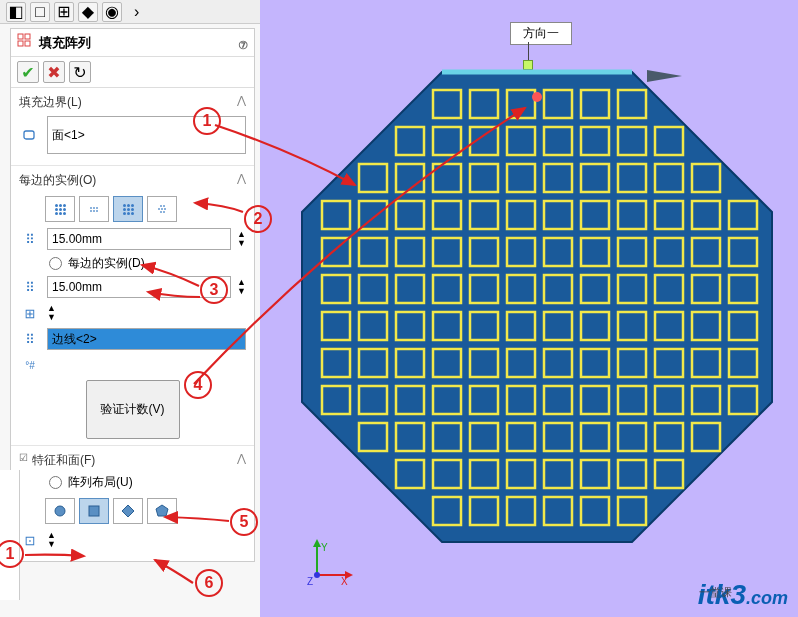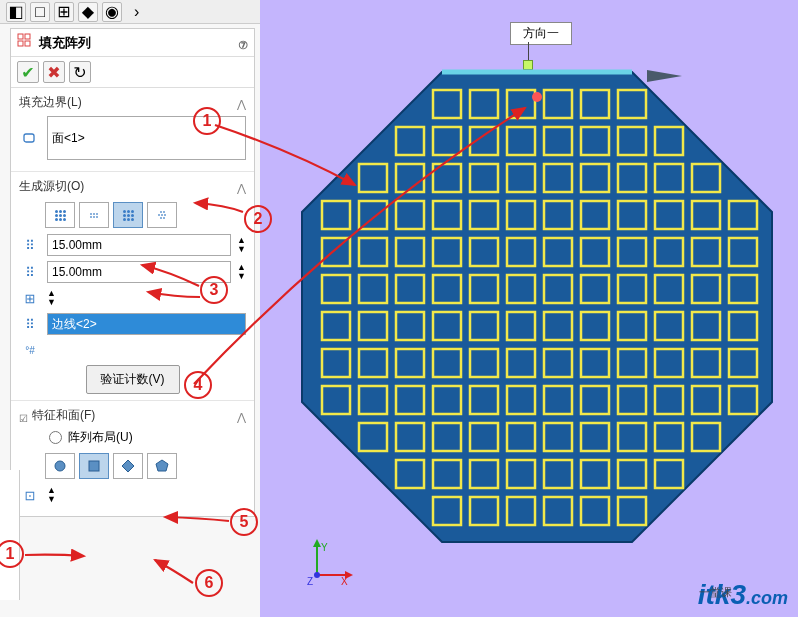--- a/index.html
+++ b/index.html
@@ -9,40 +9,40 @@
 
 .panel { position: absolute; left: 10px; top: 28px; width: 245px; background: #fff; border: 1px solid #ccc; }
 .panel-header { display: flex; align-items: flex-end; padding: 4px 6px; border-bottom: 1px solid #ddd; font-size: 13px; font-weight: bold; }
 .panel-header .icon { margin-right: 6px; }
 .panel-header .expand { margin-left: auto; font-size: 11px; color: #666; }
 
 .accept-bar { display: flex; gap: 4px; padding: 4px 6px; border-bottom: 1px solid #ddd; }
 .accept-bar .abtn { width: 22px; height: 22px; border: 1px solid #aaa; background: #f5f5f5; border-radius: 2px; display: flex; align-items: center; justify-content: center; }
 
 .section { padding: 6px 8px; border-bottom: 1px solid #e5e5e5; }
-.section-head { font-size: 12px; color: #333; margin-bottom: 5px; display: flex; align-items: flex-end; }
+.section-head { font-size: 12px; color: #333; margin-bottom: 5px; display: flex; align-items: flex-start; }
 .section-head .caret { margin-right: 4px; font-size: 10px; color: #666; }
 .section-head .collapse { margin-left: auto; font-size: 11px; color: #888; }
 
 .row { display: flex; align-items: center; margin-bottom: 5px; gap: 6px; }
 .row-icon { width: 22px; height: 20px; display: flex; align-items: center; justify-content: center; color: #3b7dc6; font-size: 13px; }
 .input-box { flex: 1; border: 1px solid #aaa; height: 22px; padding: 0 4px; font-size: 12px; background: #fff; }
-.input-highlight { background: #2e8bd8; color: #ffffff; }
+.input-highlight { background: #2e8bd8; color: #000000; }
 .input-red { background: #f88a7a; color: #333; }
 .radio-row { padding-left: 30px; font-size: 12px; display: flex; align-items: center; gap: 6px; margin-bottom: 4px; }
 .radio-row input { margin: 0; }
 
 .layout-btns { display: flex; gap: 4px; padding: 2px 0 6px 26px; }
 .layout-btn { width: 30px; height: 26px; border: 1px solid #aaa; background: #fff; display: flex; align-items: center; justify-content: center; flex-direction: column; gap: 1px; }
 .layout-btn.sel { background: #bcd5ec; border-color: #5a8fc3; }
 .dots-row { display: flex; gap: 1px; }
 .dot { width: 3px; height: 3px; background: #3b7dc6; border-radius: 50%; }
 .dot.o { border: 1px solid #3b7dc6; background: transparent; width: 2px; height: 2px; }
 
-.verify-btn { display: block; margin: 4px auto 0; padding: 5px 14px; font-size: 12px; border: 1px solid #999; background: #f0f0f0; border-radius: 2px; }
+.verify-btn { display: block; margin: 4px auto 0; padding: 20px 14px; font-size: 12px; border: 1px solid #999; background: #f0f0f0; border-radius: 2px; }
 
 .shape-btns { display: flex; gap: 4px; padding: 3px 0 6px 26px; }
 .shape-btn { width: 30px; height: 26px; border: 1px solid #aaa; background: #fff; display: flex; align-items: center; justify-content: center; }
 .shape-btn.sel { background: #bcd5ec; border-color: #5a8fc3; }
 
 .viewport { position: absolute; left: 260px; top: 0; right: 0; bottom: 0; background: #c4b5fd; }
 .dir-label { position: absolute; top: 22px; left: 250px; background: #fff; border: 1px solid #888; padding: 2px 12px; font-size: 12px; }
 .dir-line { position: absolute; top: 42px; left: 268px; width: 1px; height: 30px; background: #444; }
 .dir-box { position: absolute; top: 60px; left: 263px; width: 10px; height: 10px; background: #c6f766; border: 1px solid #6a9c2e; }
 
@@ -95,27 +95,27 @@
     <div class="section-head">
       <span>填充边界(L)</span>
       <span class="collapse">⋀</span>
     </div>
     <div class="row">
       <span class="row-icon">
         <svg width="16" height="16">
             <rect x="2" y="4" width="10" height="8" fill="none" stroke="#3b7dc6" stroke-width="1.3" rx="2"></rect>
           </svg>
       </span>
-      <input class="input-box" style="height: 44px;" value="面&lt;1&gt;">
+      <input class="input-box" style="height: 38px;" value="面&lt;1&gt;">
     </div>
   </div>
 
   <div class="section">
     <div class="section-head">
-      <span>生成源切(O)</span>
+      <span>每边的实例(O)</span>
       <span class="collapse">⋀</span>
     </div>
     <div class="layout-btns">
       <div class="layout-btn">
           <div class="dots-row">
             <span class="dot"></span>
             <span class="dot"></span>
             <span class="dot"></span>
           </div>
           <div class="dots-row">
@@ -171,20 +171,24 @@
           <div class="dots-row">
             <span class="dot o"></span>
             <span class="dot o"></span>
           </div>
         </div>
     </div>
     <div class="row">
       <span class="row-icon">⠿</span>
       <input class="input-box" value="15.00mm" style="">
       <span style="font-size:9px;line-height:9px">▲<br>▼</span>
+    </div>
+    <div class="radio-row">
+      <input type="radio" style=""> 
+        <span>每边的实例(D)</span>
     </div>
     <div class="row">
       <span class="row-icon">⠿</span>
       <input class="input-box" value="15.00mm" style="">
       <span style="font-size:9px;line-height:9px">▲<br>▼</span>
     </div>
     <div class="row">
       <span class="row-icon">⊞</span>
       <span style="font-size:9px;line-height:9px">▲<br>▼</span>
     </div>

